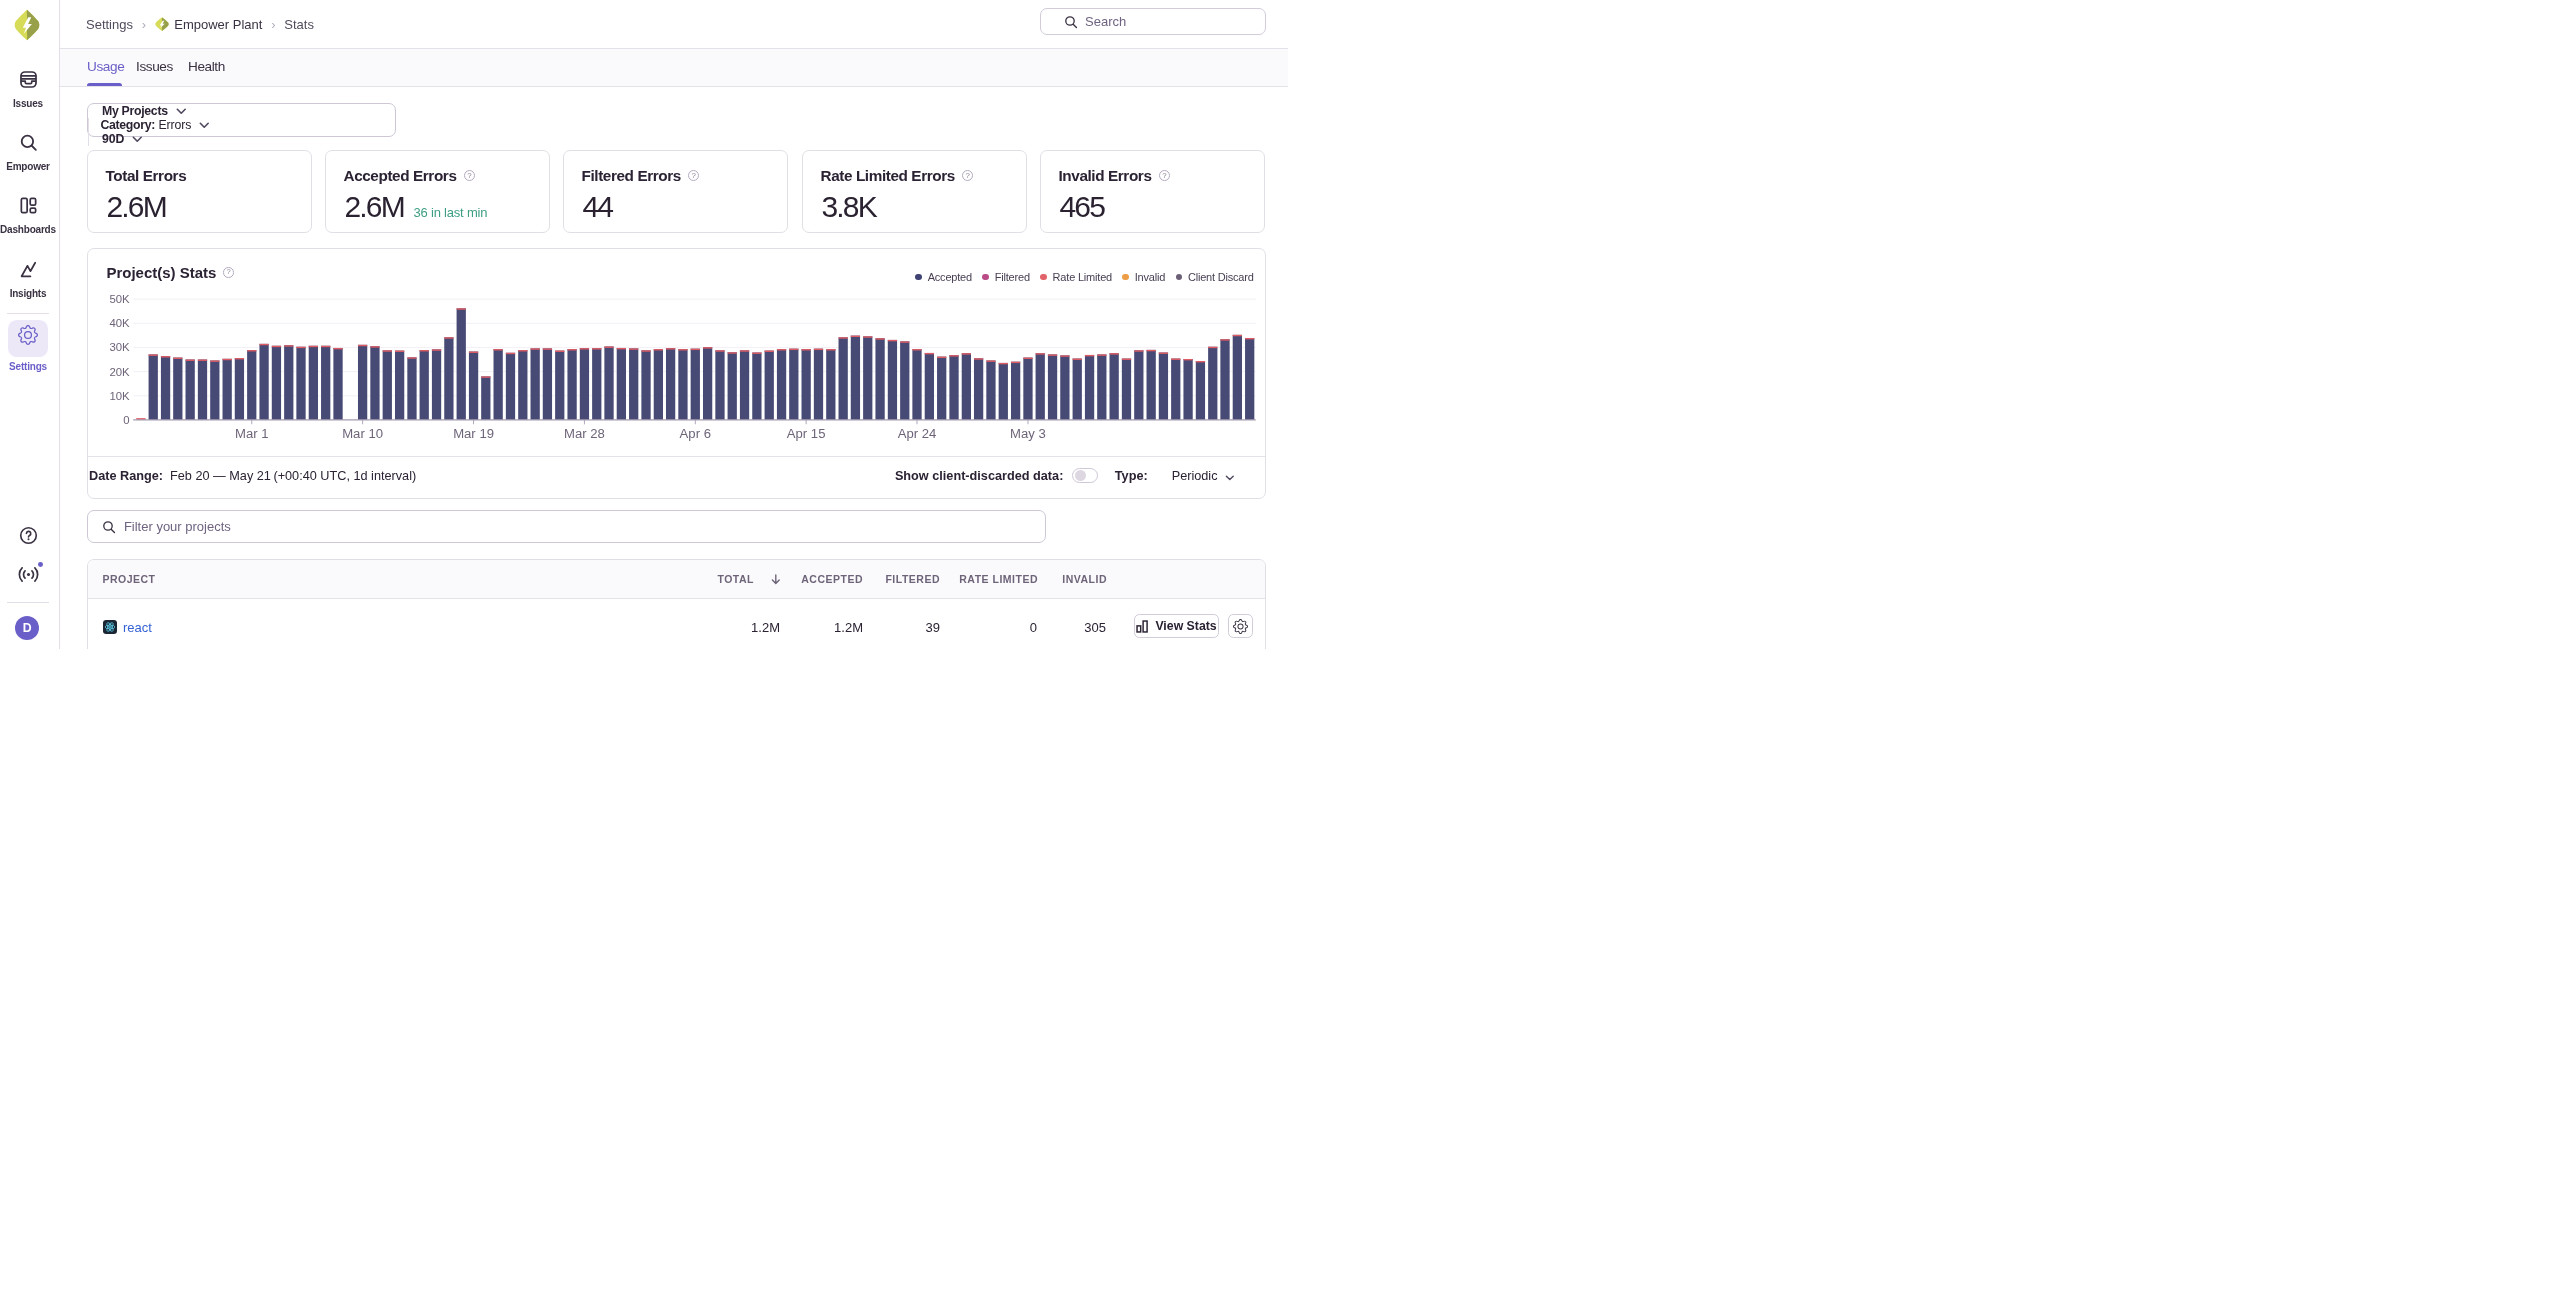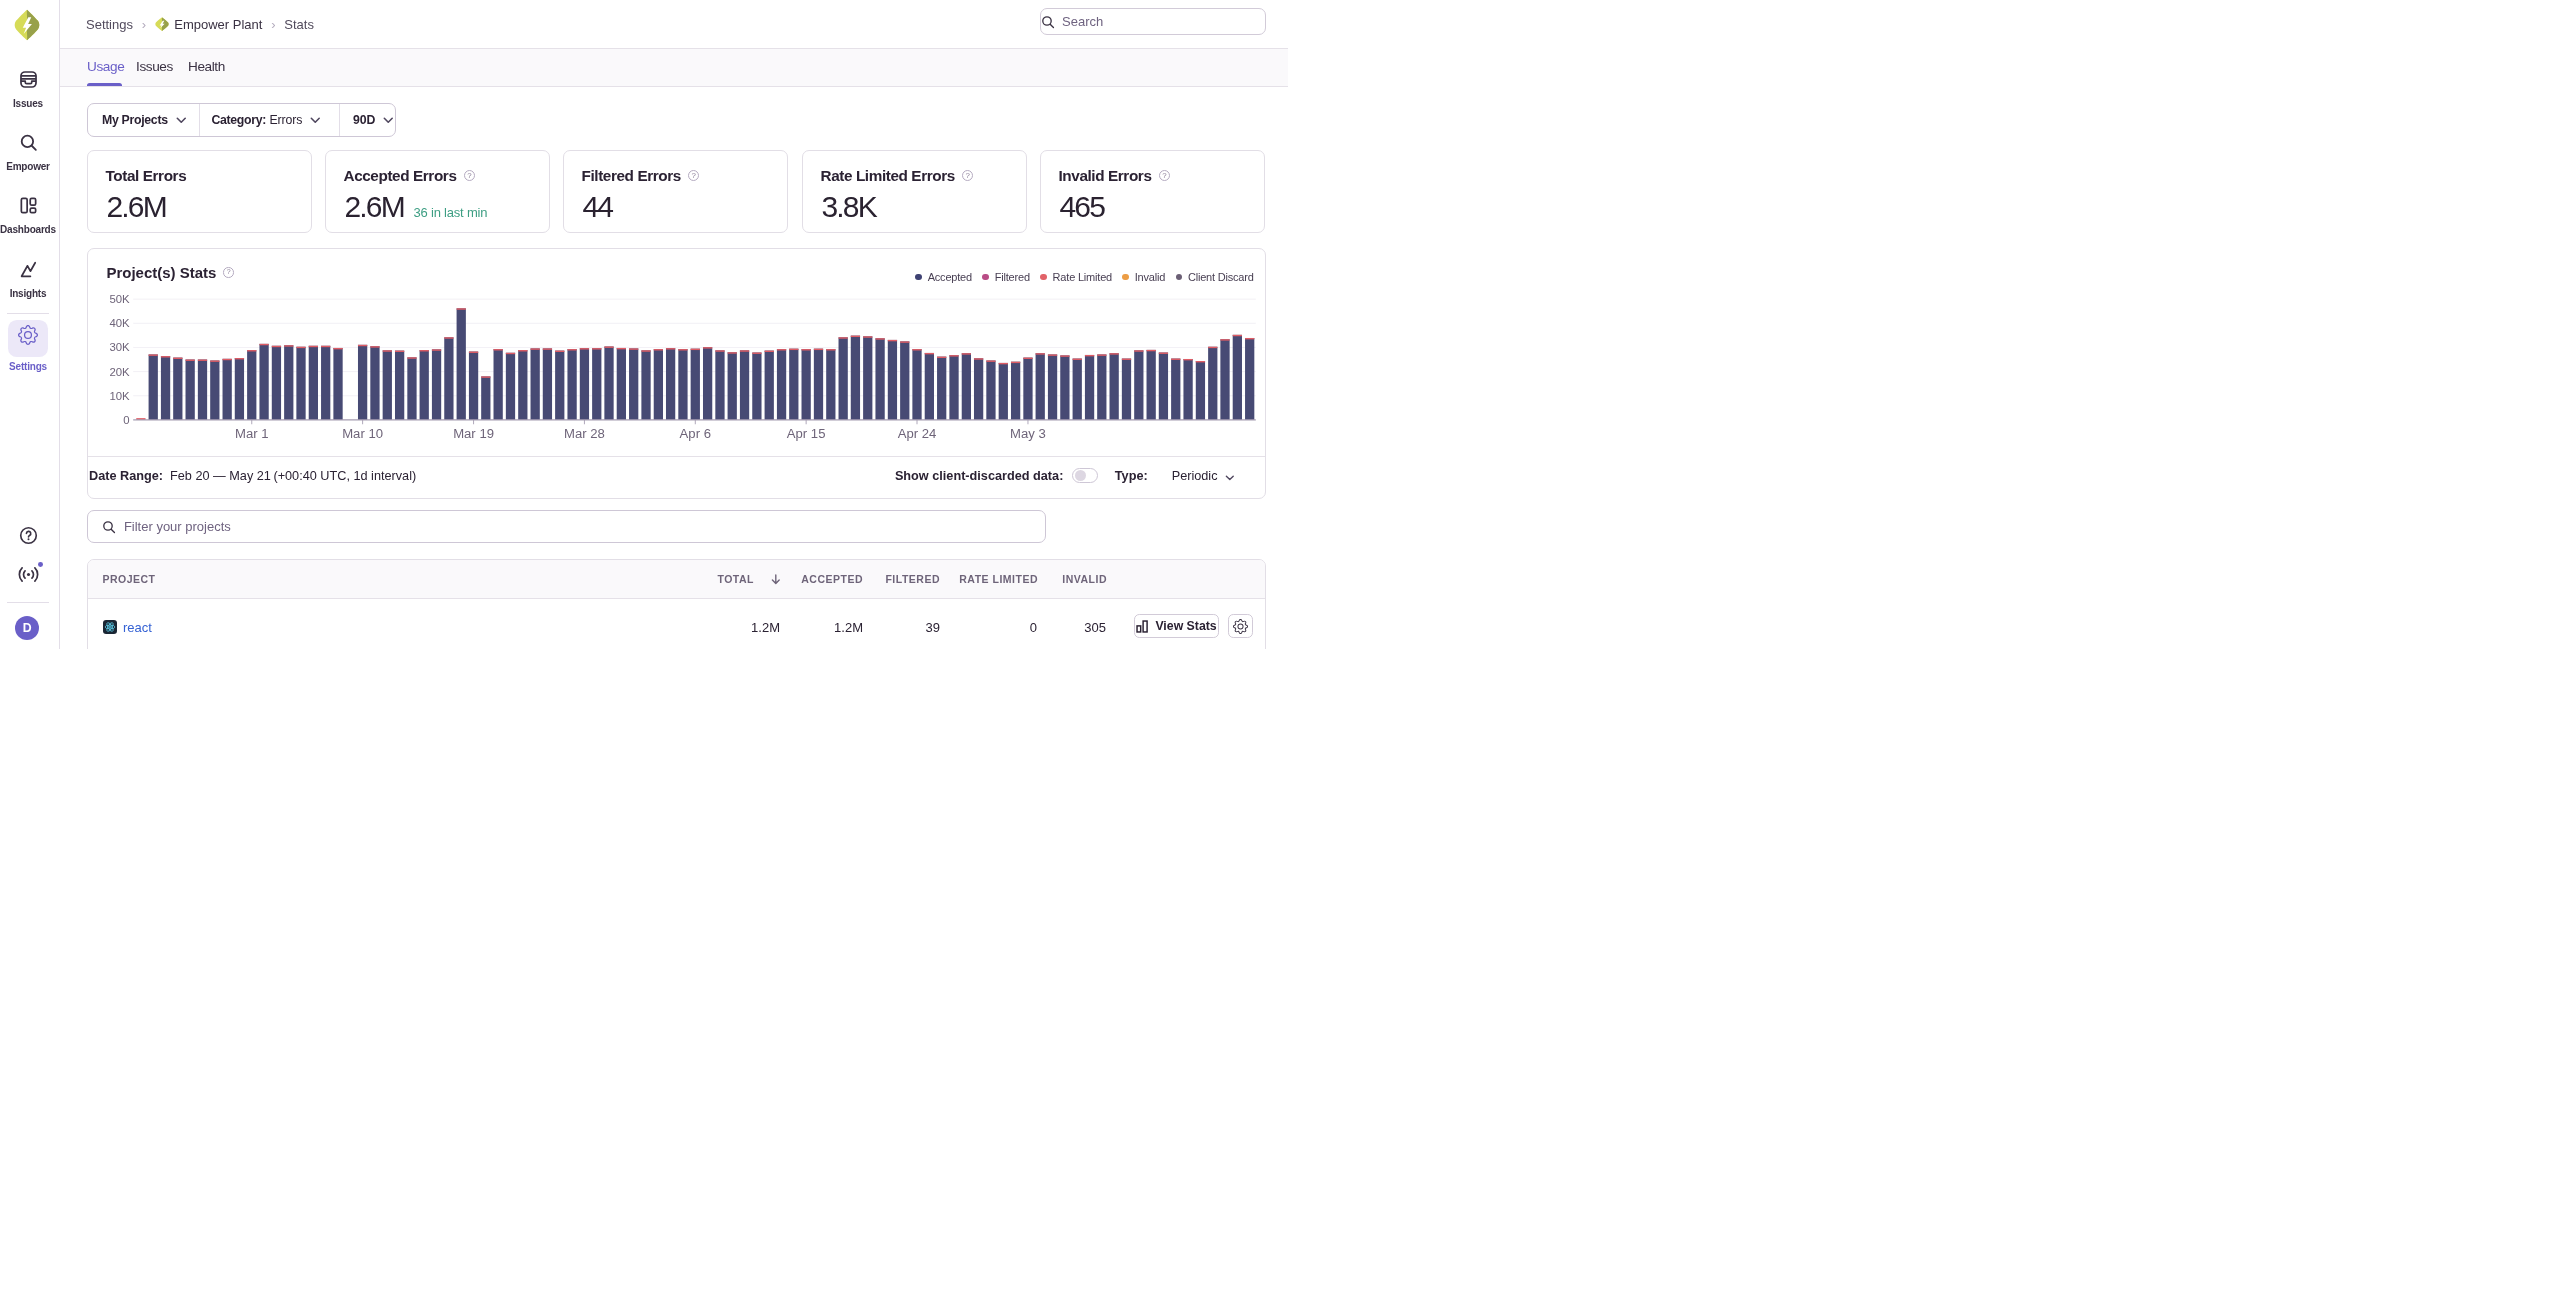--- a/index.html
+++ b/index.html
@@ -8,29 +8,29 @@
 #sidebar { position:absolute; left:0; top:0; width:60px; height:649px; border-right:0.9px solid #e3dee8; background:#fff; }
 .navitem { position:absolute; left:0; width:56px; text-align:center; }
 .navitem .lbl { display:block; margin-top:6.1px; font-size:10px; font-weight:700; color:#3a3243; letter-spacing:-0.2px; }
 #settingsbtn { position:absolute; left:7.9px; top:320px; width:40px; height:37px; background:#ece8f8; border-radius:8.8px; text-align:center; line-height:40px; }
 .sdiv { position:absolute; left:7px; width:42px; border-top:0.9px solid #e3dee8; }
 
 #header { position:absolute; left:60px; top:0; right:0; height:49px; border-bottom:0.9px solid #e5e1e8; background:#fff; }
 #crumbs { position:absolute; left:26px; top:0; height:49px; display:flex; align-items:center; font-size:13px; color:#524b5d; }
 #crumbs .sep { color:#b3abbd; margin:0 8.8px; font-size:13px; }
 #crumbs .dark { color:#3a3243; }
-#searchbox { position:absolute; right:22px; top:8.3px; width:226px; height:27px; border:0.9px solid #d2cbd8; border-radius:7px; display:flex; align-items:center; padding-left:0; color:#6f6380; font-size:13px; background:#fff; }
+#searchbox { position:absolute; right:22px; top:8.3px; width:226px; height:27px; border:0.9px solid #d2cbd8; border-radius:7px; display:flex; align-items:center; padding-left:23px; color:#6f6380; font-size:13px; background:#fff; }
 #searchbox span { margin-left:7px; }
 
 #tabbar { position:absolute; left:60px; top:49px; right:0; height:38px; background:#faf9fb; border-bottom:0.9px solid #e5e1e8; }
 .tab { position:absolute; top:0; height:37px; line-height:36px; font-size:13.6px; letter-spacing:-0.4px; color:#3a3243; }
 #tab-usage { left:27px; color:#6a5fc8; }
 #underline { position:absolute; left:27px; bottom:0; width:35px; height:3.5px; background:#6a5fc8; border-radius:2.6px 2.6px 0 0; }
 
-#segctl { position:absolute; left:87px; top:103px; width:309px; height:34px; border:0.9px solid #cec7d6; border-radius:7px; display:flex; align-items:stretch; background:#fff; }
+#segctl { position:absolute; left:87px; top:103px; width:309px; height:34px; border:0.9px solid #cec7d6; border-radius:7px; display:flex; align-items:stretch; background:#fff;flex-direction:column; }
 #segctl .seg { display:flex; align-items:center; flex-shrink:0; padding:0 12.3px 0 15.8px; font-size:12.3px; letter-spacing:-0.1px; color:#2b2233; }
 #segctl .seg + .seg { border-left:0.9px solid #e3dee8; }
 #segctl b { font-weight:700; color:#2b2233; }
 #segctl svg { margin-left:7.9px; flex:none; }
 
 .card { position:absolute; top:150px; width:225px; height:83px; border:0.9px solid #e2dee6; border-radius:7px; background:#fff; }
 .card h3 { margin:15.8px 0 0 17.5px; font-size:15.3px; font-weight:700; color:#2b2233; letter-spacing:-0.4px; display:flex; align-items:center; }
 .card .val { margin:4.8px 0 0 18.4px; font-size:30px; font-weight:400; color:#2a2230; letter-spacing:-1.8px; display:flex; align-items:baseline; }
 .card .sub { font-size:13px; font-weight:400; color:#3d9e83; letter-spacing:-0.2px; margin-left:9.6px; }
 .q { display:inline-flex; align-items:center; justify-content:center; border:1.1px solid #b5abc1; border-radius:50%; color:#8a7e96; font-weight:400; margin-left:7px; }

